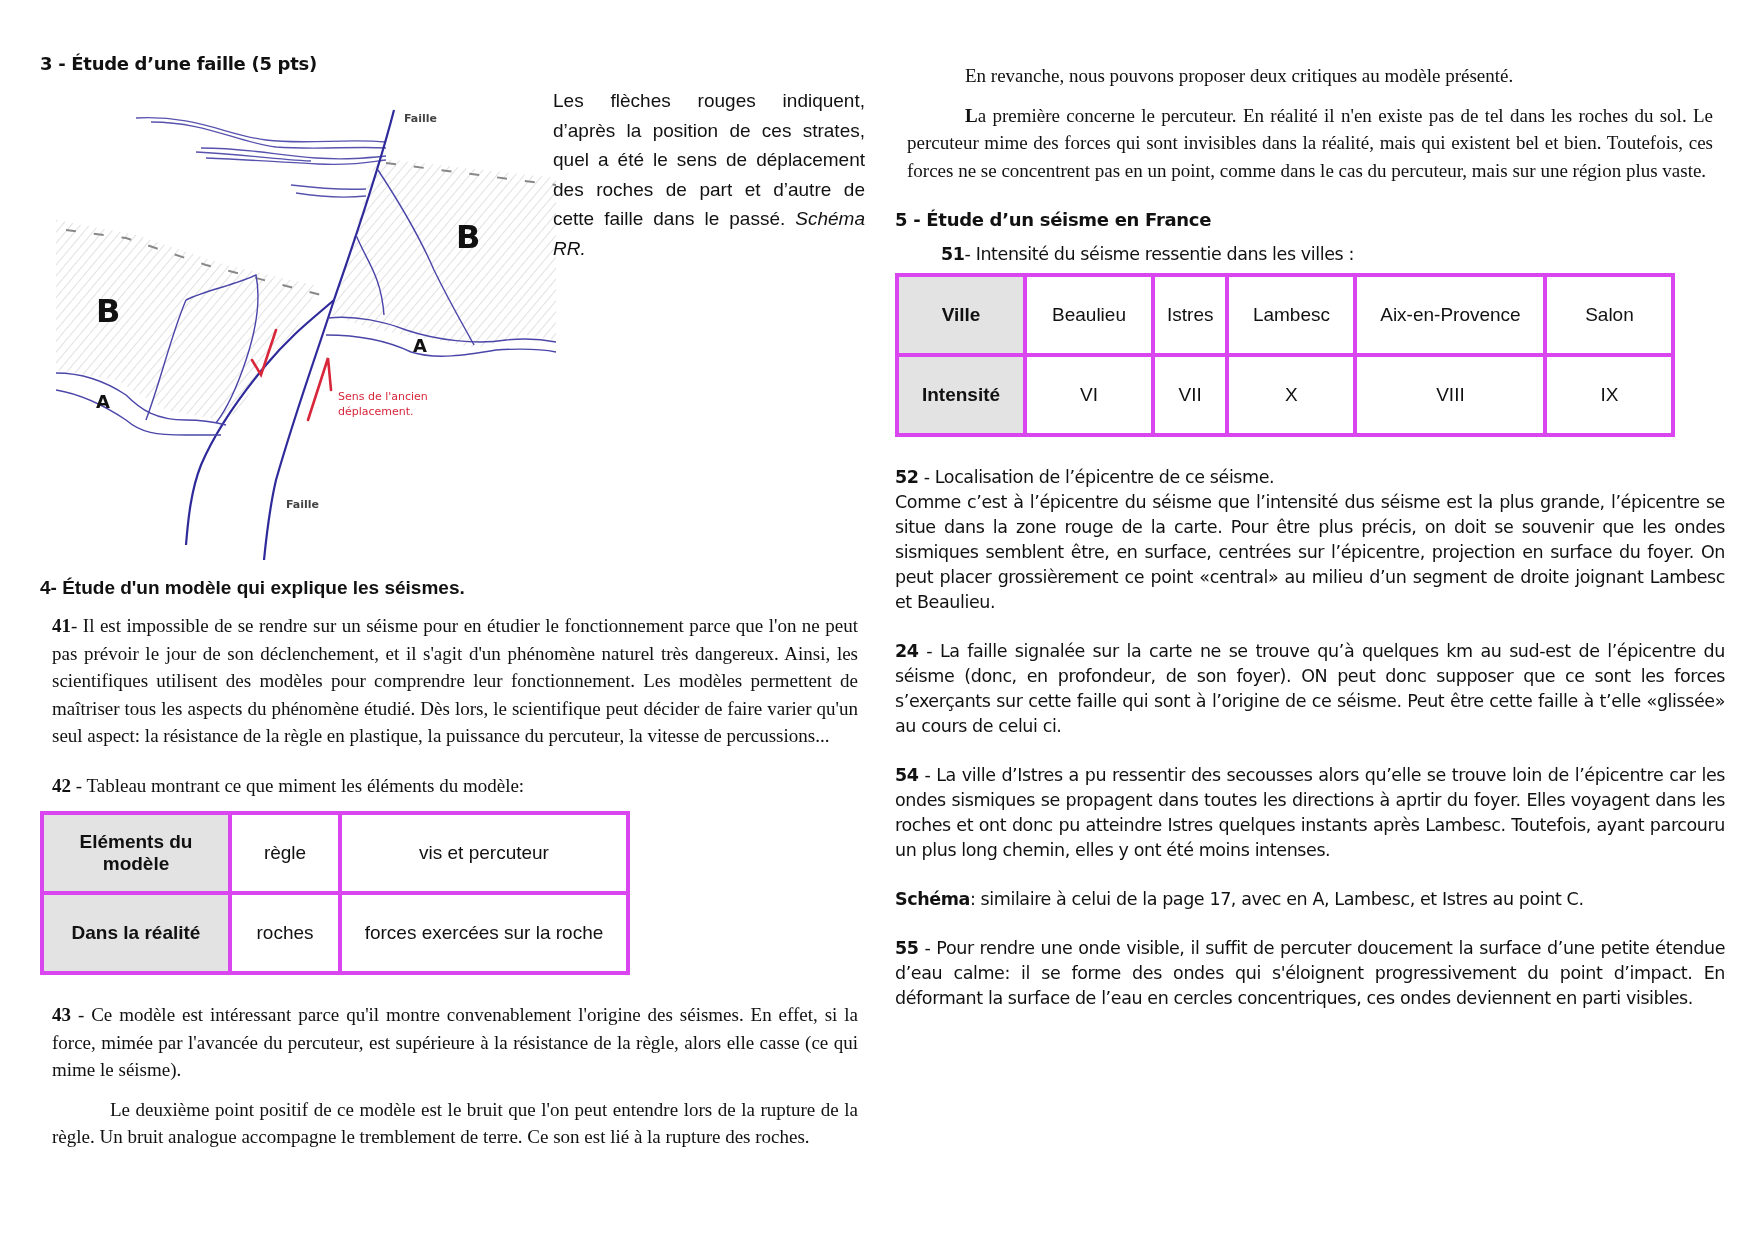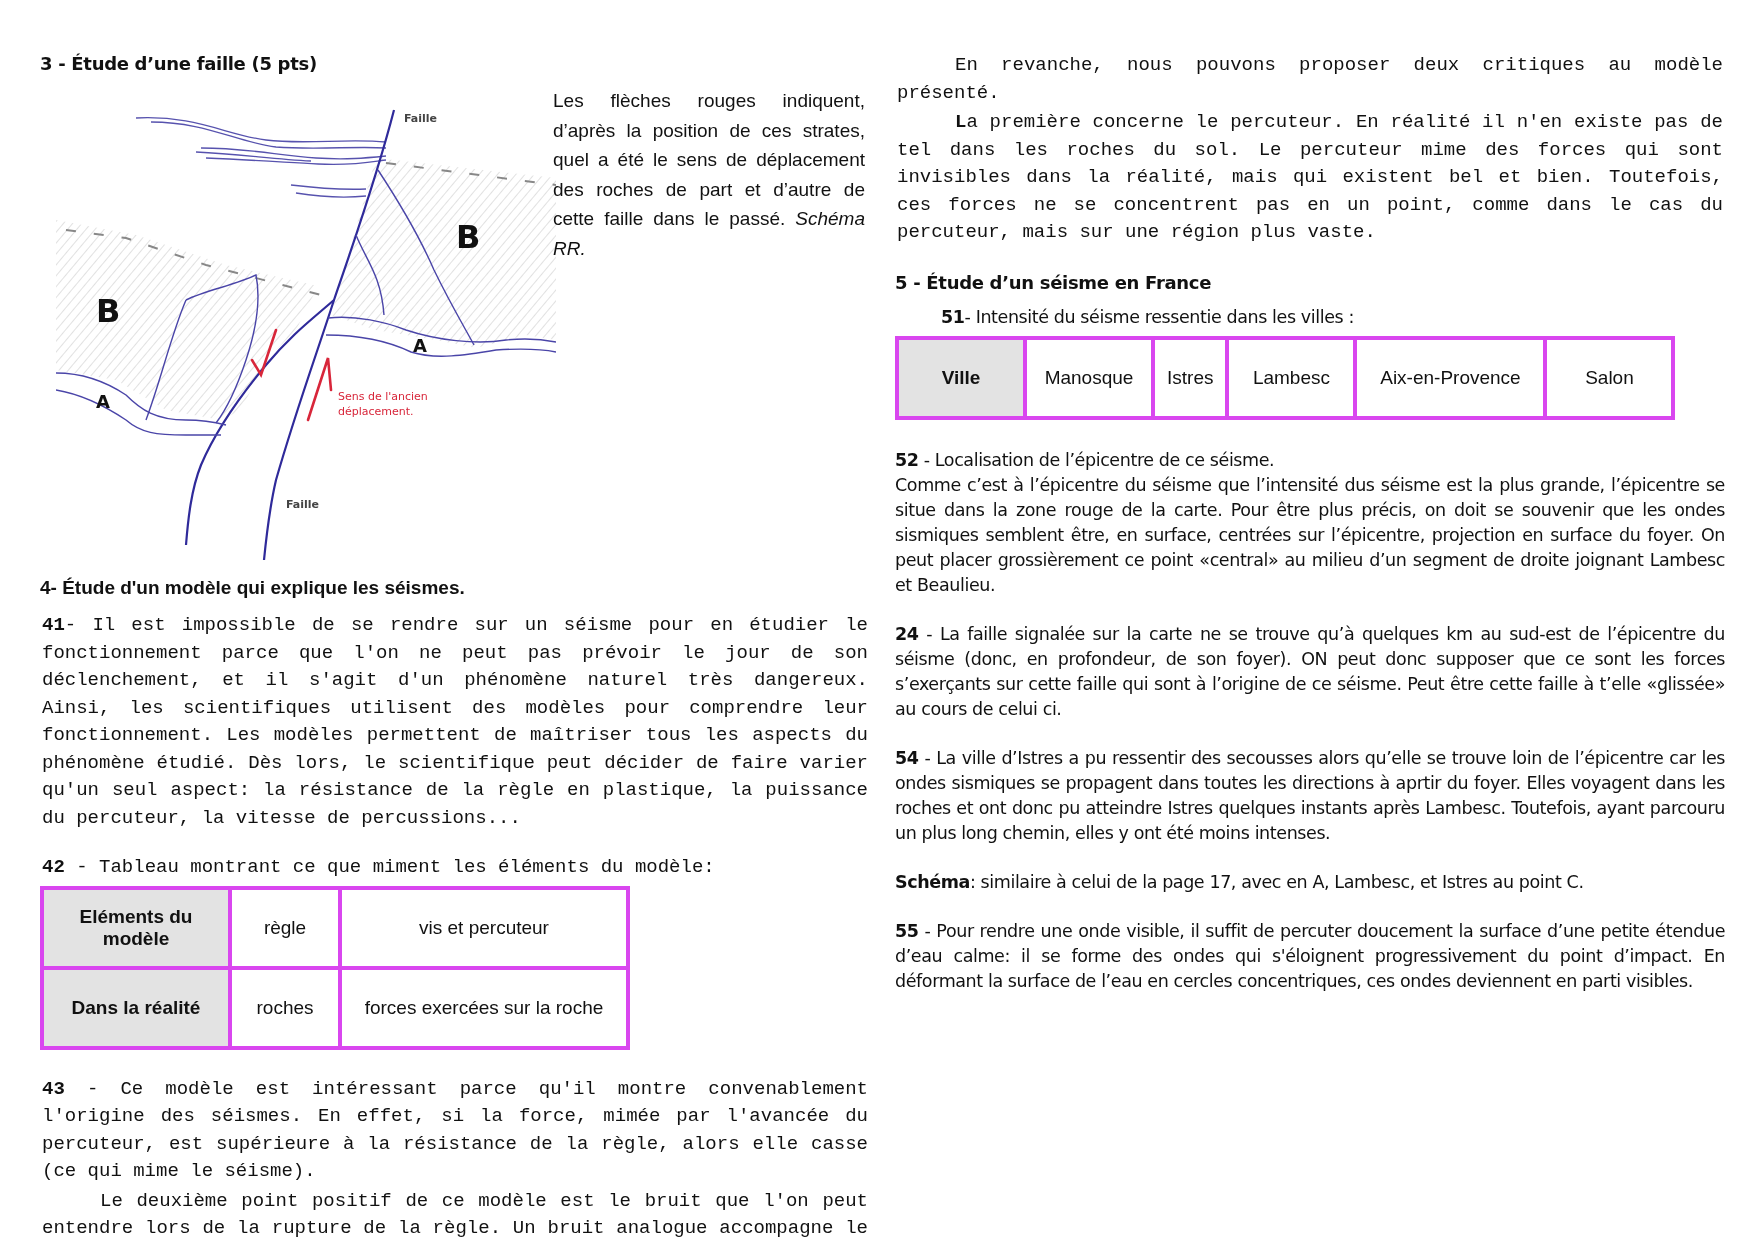--- a/index.html
+++ b/index.html
@@ -10,21 +10,21 @@
 
   .h-title { font-family: "DejaVu Sans", sans-serif; font-weight: bold; font-size: 18px; line-height: 28px; margin: 0; letter-spacing: -0.3px; }
   .h-sub { font-family: "DejaVu Sans", sans-serif; font-weight: bold; font-size: 18px; line-height: 28px; margin: 0; letter-spacing: -0.3px; }
 
   .fig-row { position: relative; height: 490px; margin-top: 4px; }
   .figure { position: absolute; left: 16px; top: 8px; width: 500px; height: 470px; }
   .fig-text { position: absolute; left: 513px; top: 4px; width: 312px; font-family: "Liberation Sans", sans-serif; font-size: 19px; line-height: 29.5px; text-align: justify; }
   .fig-text p { margin: 0; }
   .fig-text p + p { margin-top: 30px; }
 
-  .p { font-family: Liberation Mono, monospace; font-size: 19px; line-height: 27.5px; text-align: justify; margin: 2px; }
+  .p { font-family: Liberation Serif, serif; font-size: 19px; line-height: 27.5px; text-align: justify; margin: 12px; }
   .p b { font-weight: bold; }
   .indent { text-indent: 58px; }
   .h4 { font-family: "Liberation Sans", sans-serif; font-weight: bold; font-size: 19px; line-height: 28px; margin: 0; }
 
   table.tbl { border-collapse: collapse; font-family: "Liberation Sans", sans-serif; font-size: 19px; }
   table.tbl td { border: 4px solid #d946ef; text-align: center; height: 44px; padding: 16px 12px; }
   table.tbl td.hd { background: #e3e3e3; font-weight: bold; }
 
   .dv { font-family: "DejaVu Sans", sans-serif; font-size: 17.5px; line-height: 25px; text-align: justify; margin: 0; letter-spacing: -0.4px; }
   .dv b { font-weight: bold; }
@@ -132,25 +132,33 @@
   <p class="p indent"><b>L</b><span>a première concerne le percuteur. En réalité il n'en existe pas de tel dans les roches du sol. Le percuteur mime des forces qui sont invisibles dans la réalité, mais qui existent bel et bien. Toutefois, ces forces ne se concentrent pas en un point, comme dans le cas du percuteur, mais sur une région plus vaste.</span></p>
 
   <h3 class="h-sub" style="margin-top:22px;">5 - Étude d’un séisme en France</h3>
 
   <p class="dv" style="margin-top:8px;margin-left:46px;"><b>51</b><span>- Intensité du séisme ressentie dans les villes :</span></p>
 
   <table class="tbl" style="margin-top:6px;">
     <tbody>
         <tr>
       <td class="hd" style="width:100px;">Ville</td>
-      <td style="width:100px;">Manosque</td>
+      <td style="width:100px;">Beaulieu</td>
       <td style="width:40px;">Istres</td>
       <td style="width:100px;">Lambesc</td>
       <td style="width:162px;border-radius:7px;">Aix-en-Provence</td>
       <td style="width:100px;">Salon</td>
+    </tr>
+    <tr>
+      <td class="hd">Intensité</td>
+      <td>VI</td>
+      <td>VII</td>
+      <td>X</td>
+      <td>VIII</td>
+      <td>IX</td>
     </tr>
   </tbody>
     </table>
 
   <p class="dv" style="margin-top:28px;"><b>52</b><span> - Localisation de l’épicentre de ce séisme.</span></p>
   <p class="dv">Comme c’est à l’épicentre du séisme que l’intensité dus séisme est la plus grande, l’épicentre se situe dans la zone rouge de la carte. Pour être plus précis, on doit se souvenir que les ondes sismiques semblent être, en surface, centrées sur l’épicentre, projection en surface du foyer. On peut placer grossièrement ce point «central» au milieu d’un segment de droite joignant Lambesc et Beaulieu.</p>
 
   <p class="dv" style="margin-top:24px;"><b>24</b><span> - La faille signalée sur la carte ne se trouve qu’à quelques km au sud-est de l’épicentre du séisme (donc, en profondeur, de son foyer). ON peut donc supposer que ce sont les forces s’exerçants sur cette faille qui sont à l’origine de ce séisme. Peut être cette faille à t’elle «glissée» au cours de celui ci.</span></p>
 
   <p class="dv" style="margin-top:24px;"><b>54</b><span> - La ville d’Istres a pu ressentir des secousses alors qu’elle se trouve loin de l’épicentre car les ondes sismiques se propagent dans toutes les directions à aprtir du foyer. Elles voyagent dans les roches et ont donc pu atteindre Istres quelques instants après Lambesc. Toutefois, ayant parcouru un plus long chemin, elles y ont été moins intenses.</span></p>

